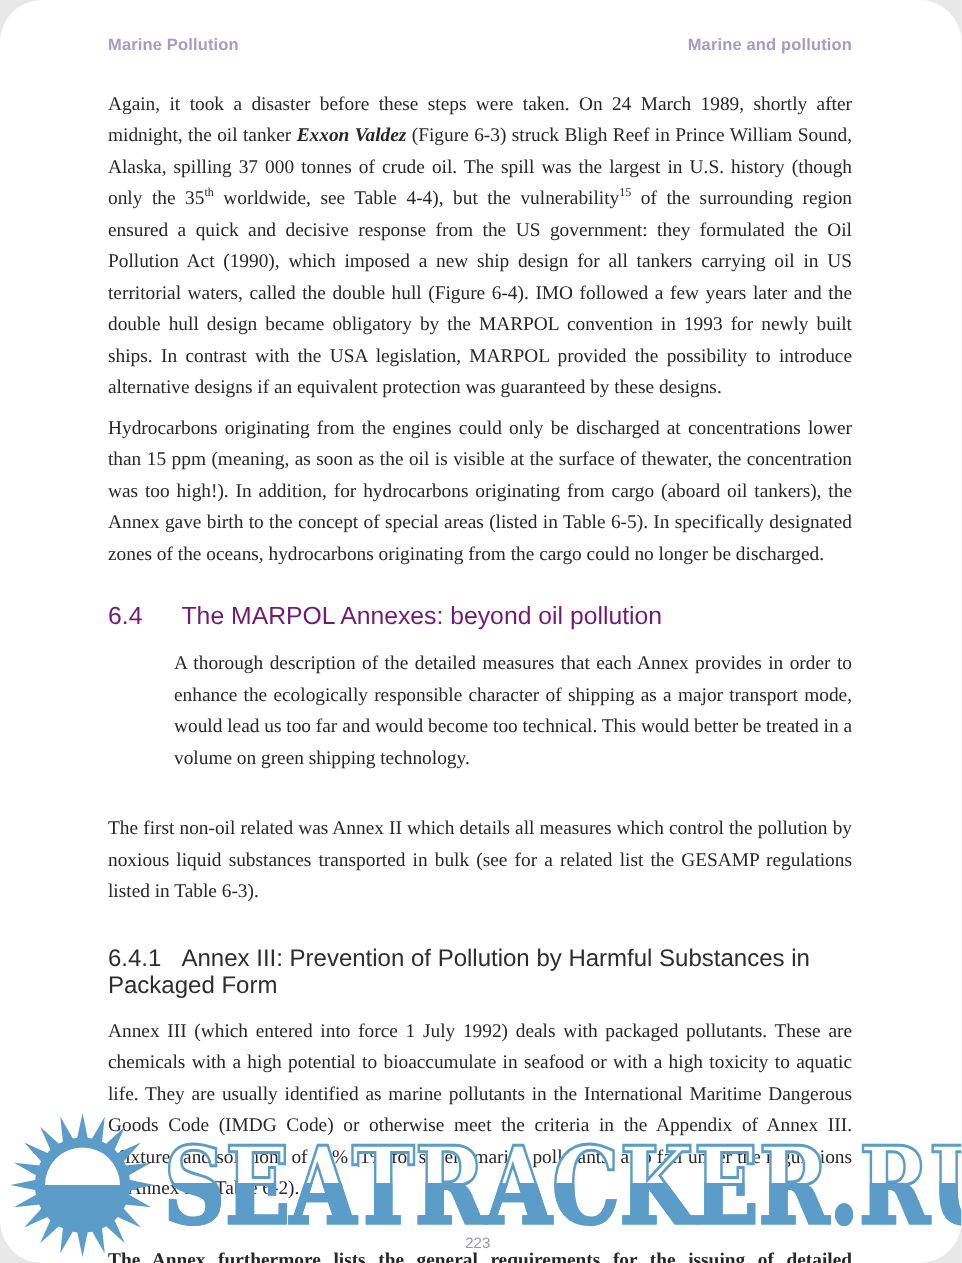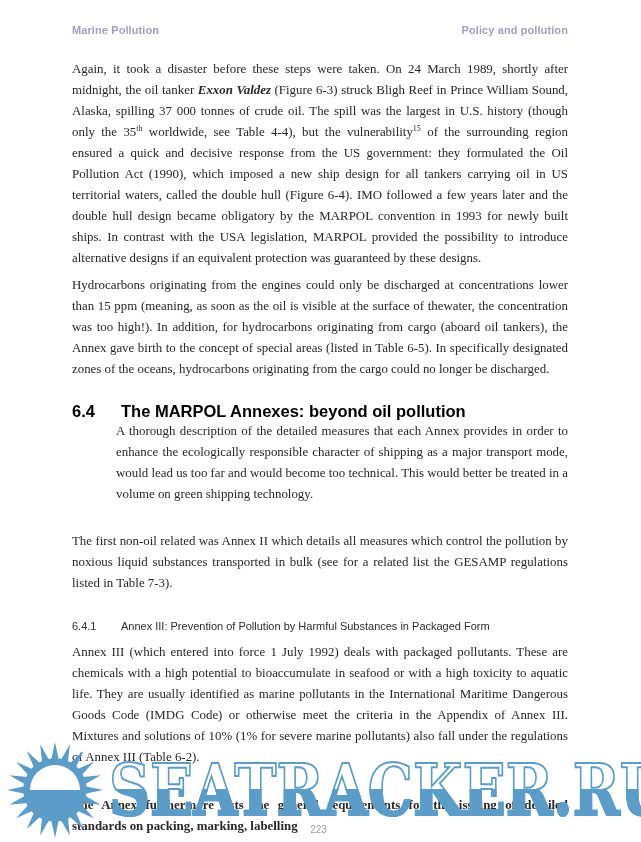--- a/index.html
+++ b/index.html
@@ -5,20 +5,21 @@
   * { margin: 0; padding: 0; box-sizing: border-box; }
   html, body { background: #e8e8e8; }
   .page {
     position: relative;
     width: 641px;
     height: 842px;
     background: #ffffff;
     margin: 0 auto;
     font-family: "Liberation Serif", serif;
     overflow: hidden;
+    border-radius: 28px;
   }
   .content {
     position: absolute;
     left: 72px;
     right: 73px;
     top: 0;
   }
   .running-header {
     display: flex;
     justify-content: space-between;
@@ -43,31 +44,32 @@
   .p6 { margin-top: 27px; }
   sup.fnote {
     font-size: 8px;
     vertical-align: super;
     line-height: 0;
   }
   .italic { font-style: italic; font-weight: bold; }
   .bold-lead { font-weight: bold; }
   h2.sec {
     margin-top: 22px;
+    margin-bottom: 11px;
     font-family: "Liberation Sans", sans-serif;
-    font-weight: bold;
+    font-weight: normal;
     font-size: 16.5px;
-    color: #000000;
+    color: #701a75;
   }
   h3.subsec {
     margin-top: 26px;
     margin-bottom: 10px;
     font-family: "Liberation Sans", sans-serif;
     font-weight: normal;
-    font-size: 11px;
+    font-size: 16px;
     color: #2d2d2d;
   }
   .sec-num { display: inline-block; width: 49px; }
   .subsec-num { display: inline-block; width: 49px; }
   .watermark {
     position: absolute;
     left: 0;
     top: 740px;
     width: 641px;
     height: 100px;
@@ -110,32 +112,32 @@
   }
 </style>
 </head>
 <body>
 
 <div class="page">
   <div class="content">
 
     <div class="running-header">
       <span>Marine Pollution</span>
-      <span>Policy and pollution</span>
+      <span>Marine and pollution</span>
     </div>
 
     <p class="body p1"><span>Again, it took a disaster before these steps were taken. On 24 March 1989, shortly after midnight, the oil tanker </span><span class="italic">Exxon Valdez</span><span> (Figure 6-3) struck Bligh Reef in Prince William Sound, Alaska, spilling 37 000 tonnes of crude oil. The spill was the largest in U.S. history (though only the 35</span><sup class="fnote">th</sup><span> worldwide, see Table 4-4), but the vulnerability</span><sup class="fnote">15</sup><span> of the surrounding region ensured a quick and decisive response from the US government: they formulated the Oil Pollution Act (1990), which imposed a new ship design for all tankers carrying oil in US territorial waters, called the double hull (Figure 6-4). IMO followed a few years later and the double hull design became obligatory by the MARPOL convention in 1993 for newly built ships. In contrast with the USA legislation, MARPOL provided the possibility to introduce alternative designs if an equivalent protection was guaranteed by these designs.</span></p>
 
     <p class="body p2">Hydrocarbons originating from the engines could only be discharged at concentrations lower than 15 ppm (meaning, as soon as the oil is visible at the surface of thewater, the concentration was too high!). In addition, for hydrocarbons originating from cargo (aboard oil tankers), the Annex gave birth to the concept of special areas (listed in Table 6-5). In specifically designated zones of the oceans, hydrocarbons originating from the cargo could no longer be discharged.</p>
 
     <h2 class="sec"><span class="sec-num">6.4</span><span>The MARPOL Annexes: beyond oil pollution</span></h2>
 
     <p class="body p3">A thorough description of the detailed measures that each Annex provides in order to enhance the ecologically responsible character of shipping as a major transport mode, would lead us too far and would become too technical. This would better be treated in a volume on green shipping technology.</p>
 
-    <p class="body p4">The first non-oil related was Annex II which details all measures which control the pollution by noxious liquid substances transported in bulk (see for a related list the GESAMP regulations listed in Table 7-3).</p>
+    <p class="body p4">The first non-oil related was Annex II which details all measures which control the pollution by noxious liquid substances transported in bulk (see for a related list the GESAMP regulations listed in Table 6-3).</p>
 
     <h3 class="subsec"><span class="subsec-num">6.4.1</span><span>Annex III: Prevention of Pollution by Harmful Substances in Packaged Form</span></h3>
 
     <p class="body p5">Annex III (which entered into force 1 July 1992) deals with packaged pollutants. These are chemicals with a high potential to bioaccumulate in seafood or with a high toxicity to aquatic life. They are usually identified as marine pollutants in the International Maritime Dangerous Goods Code (IMDG Code) or otherwise meet the criteria in the Appendix of Annex III. Mixtures and solutions of 10% (1% for severe marine pollutants) also fall under the regulations of Annex III (Table 6-2).</p>
 
     <p class="body p6"><span class="bold-lead">The Annex furthermore lists the general requirements for the issuing of detailed standards on packing, marking, labelling</span></p>
 
   </div>
 
   <div class="watermark">

